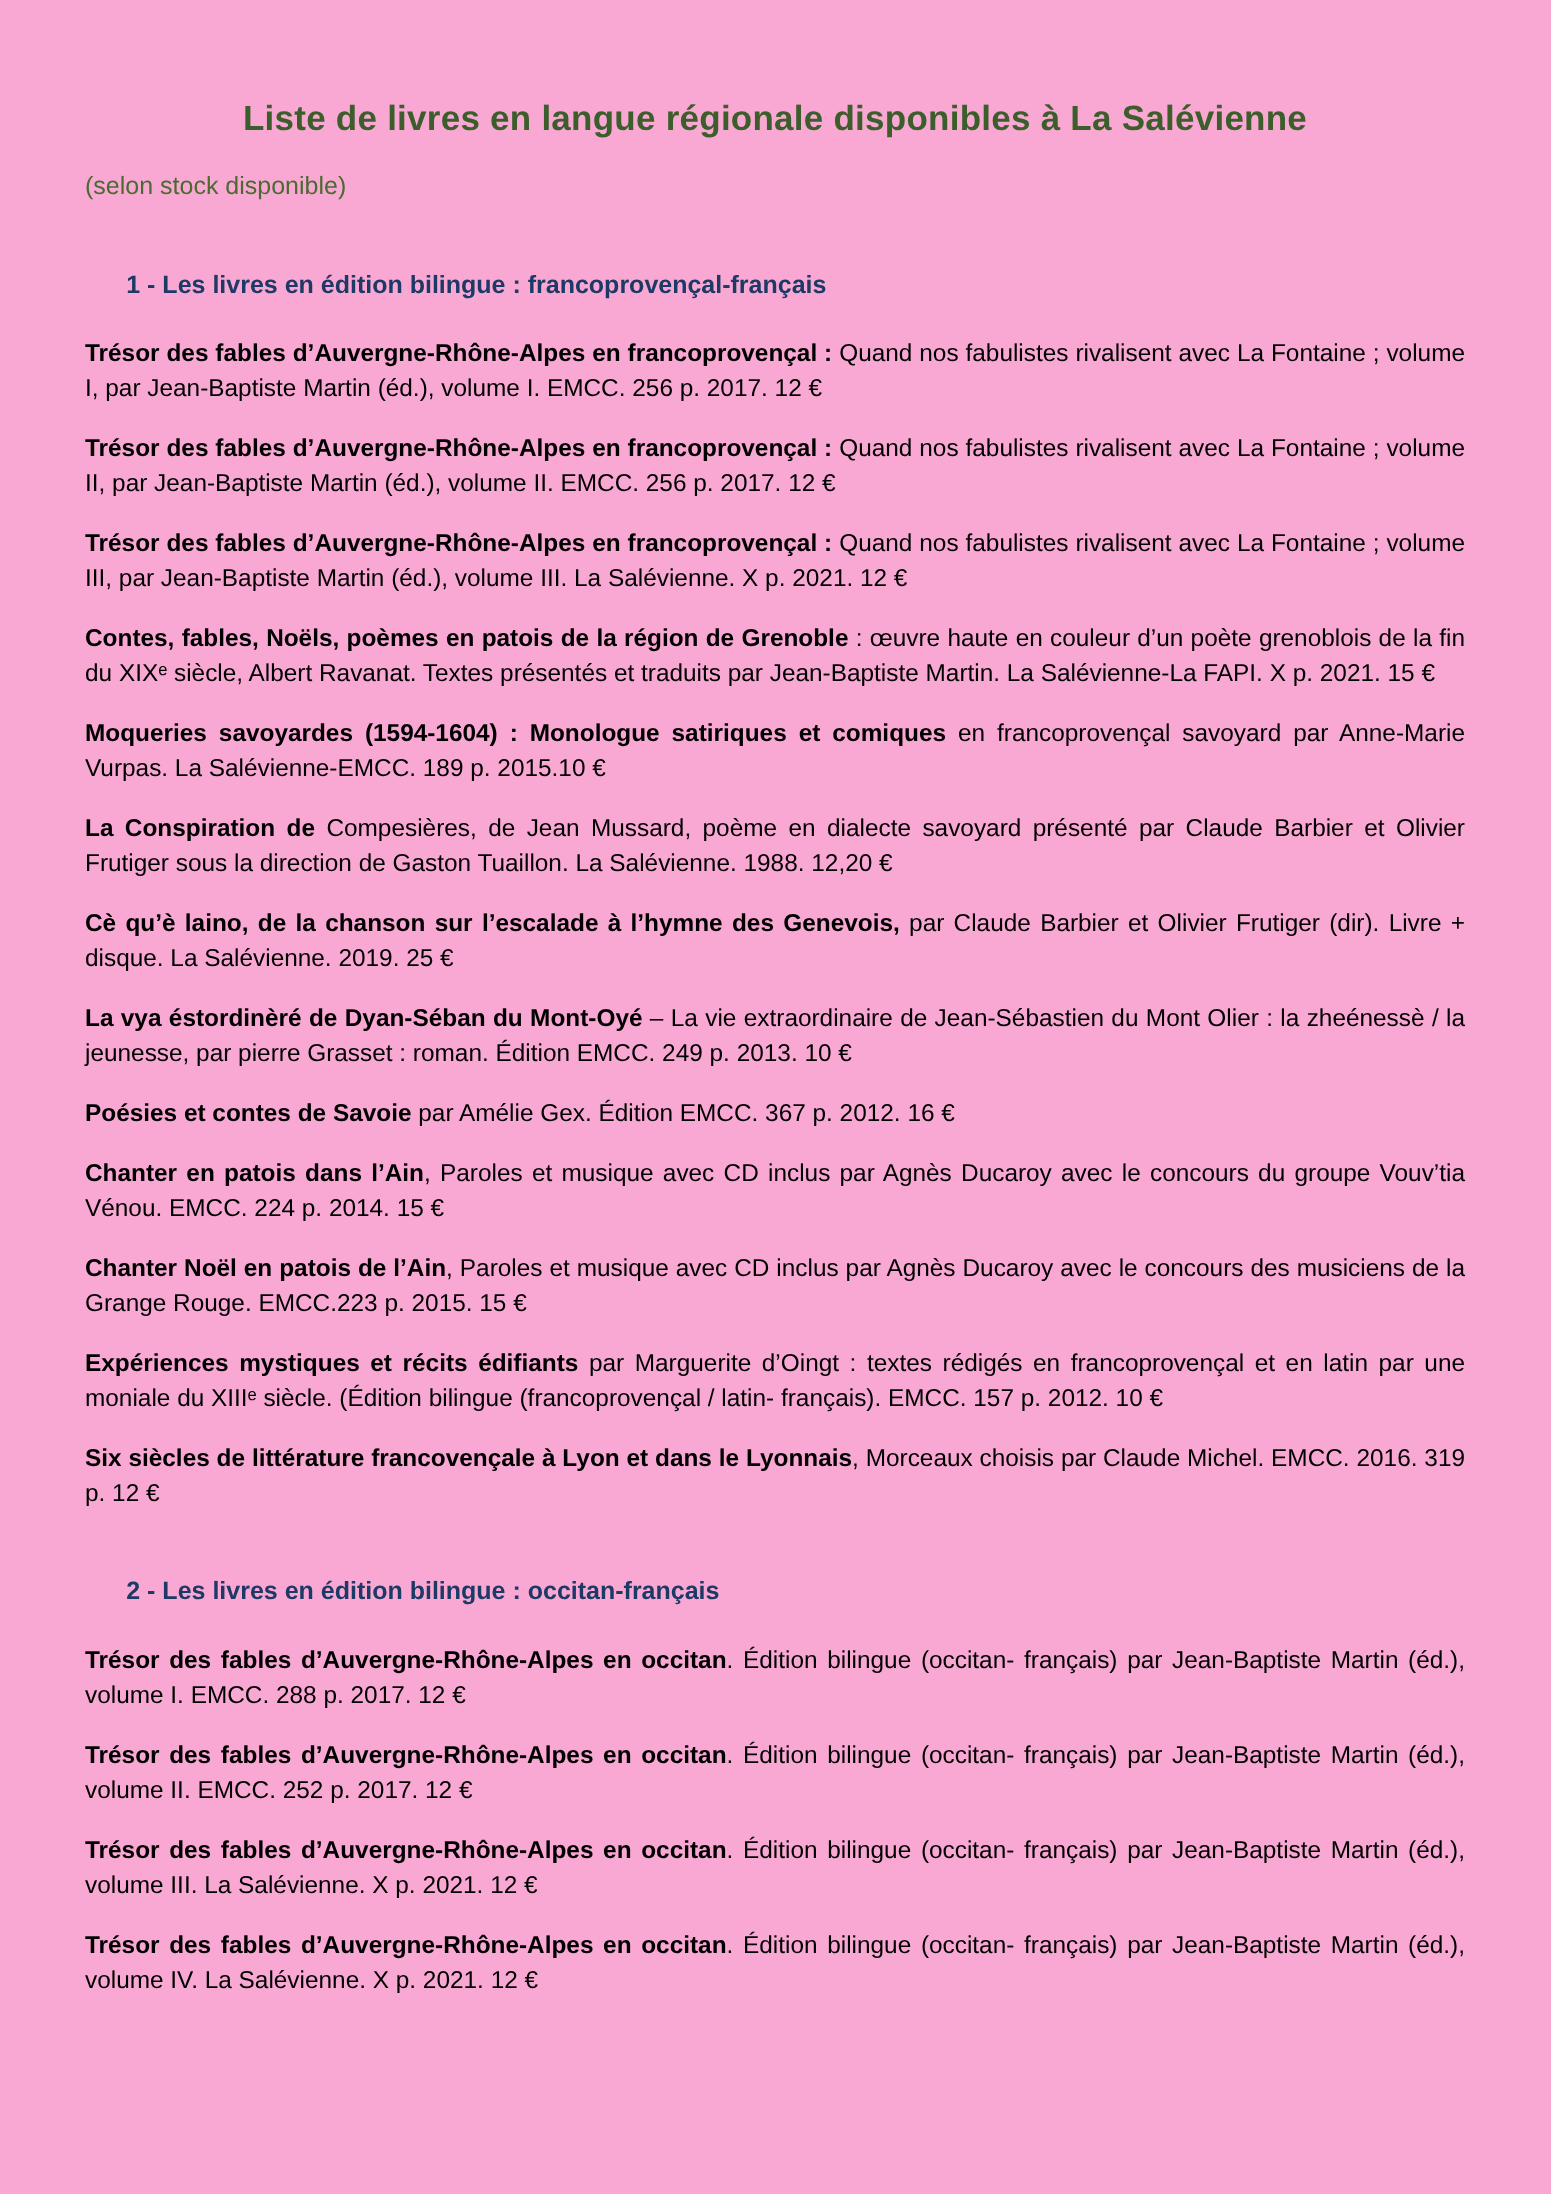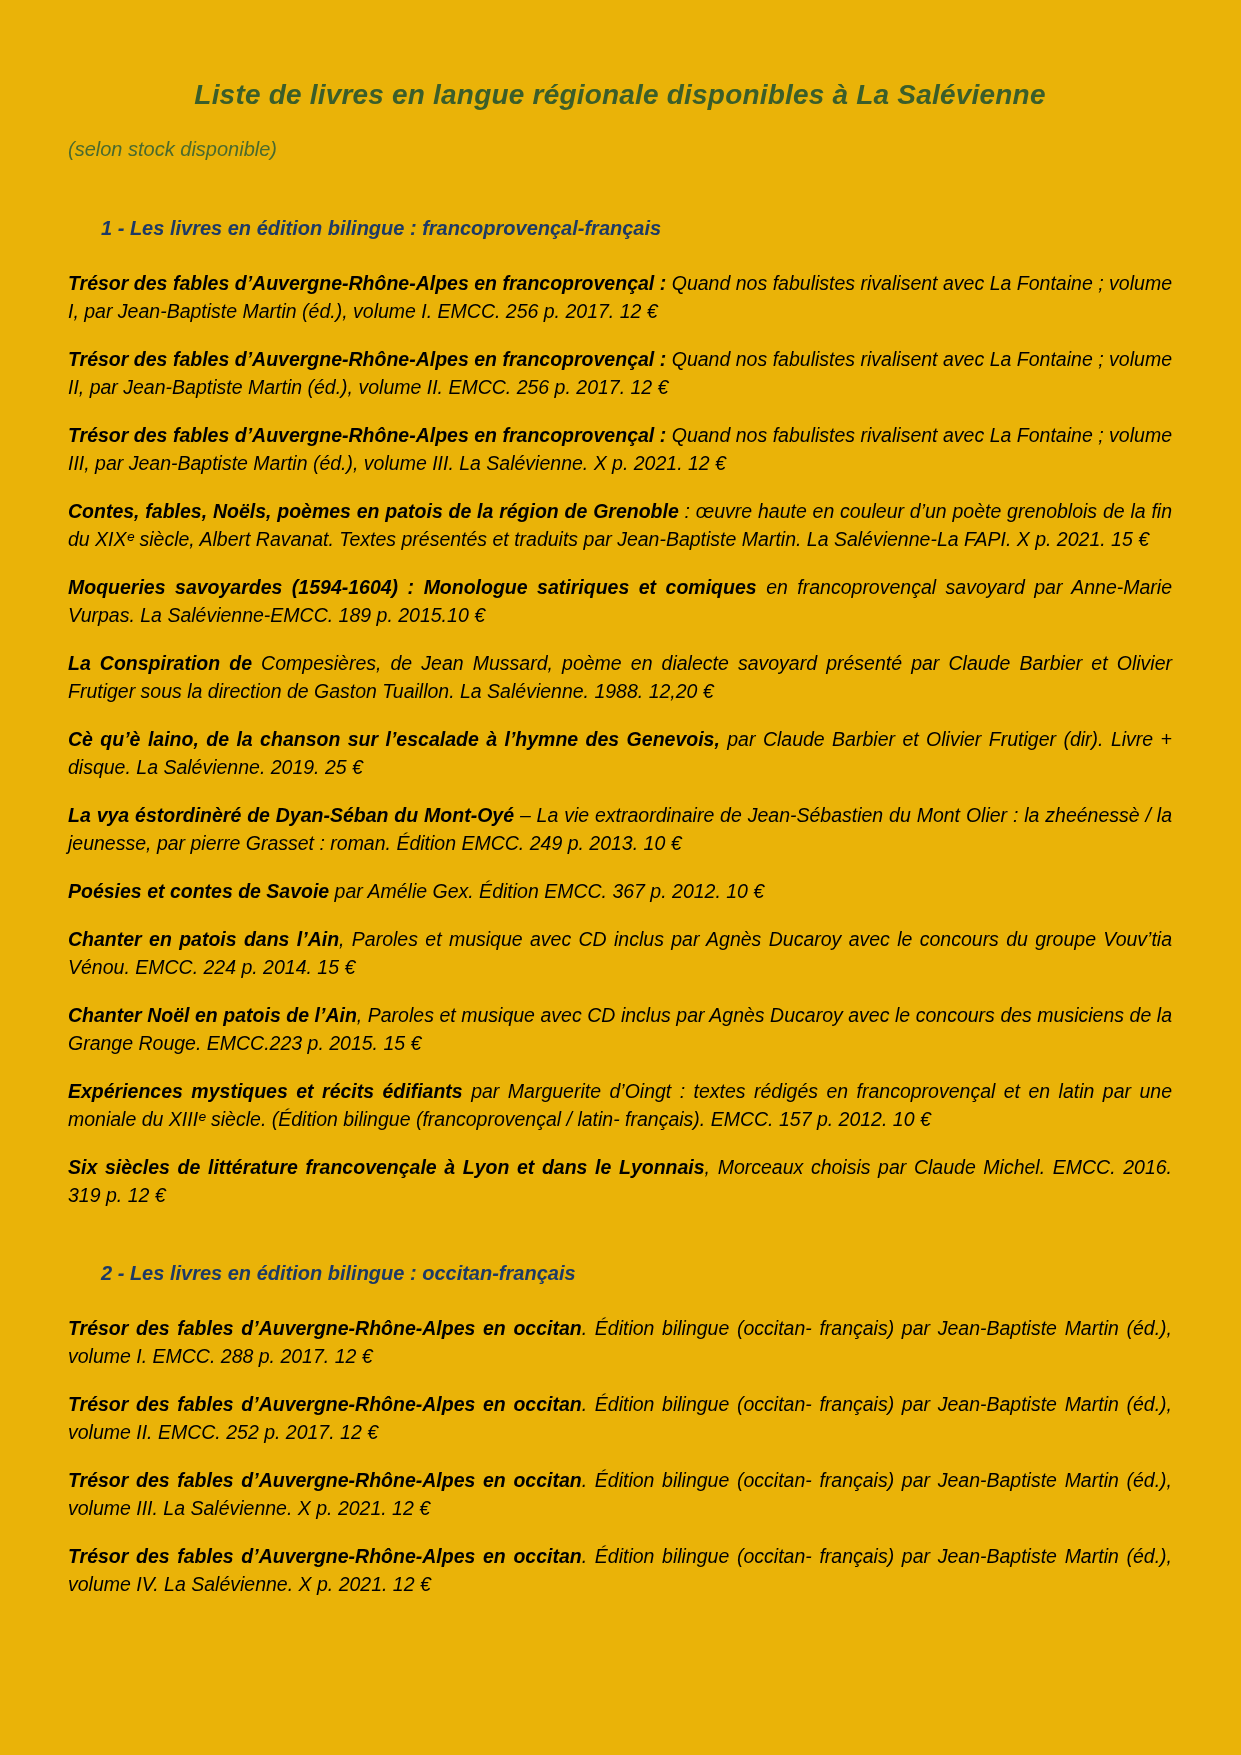--- a/index.html
+++ b/index.html
@@ -4,27 +4,26 @@
 <style>
   html, body {
     margin: 0;
     padding: 0;
     background: #ffffff;
   }
   .page {
     position: relative;
     width: 1241px;
     height: 1755px;
-    background: #eab308;
+    background: #f9a8d4;
     box-sizing: border-box;
     padding: 78px 69px 0 68px;
     font-family: "Liberation Sans", "DejaVu Sans", sans-serif;
     color: #000000;
     overflow: hidden;
-    font-style: italic;
   }
   .doc-title {
     margin: 0;
     font-size: 28px;
     line-height: 1.2;
     font-weight: bold;
     text-align: center;
     color: var(--title-green, #3b5e2a);
     letter-spacing: 0.2px;
   }
@@ -70,21 +69,21 @@
     <h2 class="section-heading">1 - Les livres en édition bilingue : francoprovençal-français</h2>
 
     <p class="book-item"><strong>Trésor des fables d’Auvergne-Rhône-Alpes en francoprovençal :</strong><span> Quand nos fabulistes rivalisent avec La Fontaine ; volume I, par Jean-Baptiste Martin (éd.), volume I. EMCC. 256 p. 2017. 12 €</span></p>
     <p class="book-item"><strong>Trésor des fables d’Auvergne-Rhône-Alpes en francoprovençal :</strong><span> Quand nos fabulistes rivalisent avec La Fontaine ; volume II, par Jean-Baptiste Martin (éd.), volume II. EMCC. 256 p. 2017. 12 €</span></p>
     <p class="book-item"><strong>Trésor des fables d’Auvergne-Rhône-Alpes en francoprovençal :</strong><span> Quand nos fabulistes rivalisent avec La Fontaine ; volume III, par Jean-Baptiste Martin (éd.), volume III. La Salévienne. X p. 2021. 12 €</span></p>
     <p class="book-item"><strong>Contes, fables, Noëls, poèmes en patois de la région de Grenoble</strong><span> : œuvre haute en couleur d’un poète grenoblois de la fin du XIXᵉ siècle, Albert Ravanat. Textes présentés et traduits par Jean-Baptiste Martin. La Salévienne-La FAPI. X p. 2021. 15 €</span></p>
     <p class="book-item"><strong>Moqueries savoyardes (1594-1604) : Monologue satiriques et comiques</strong><span> en francoprovençal savoyard par Anne-Marie Vurpas. La Salévienne-EMCC. 189 p. 2015.10 €</span></p>
     <p class="book-item"><strong>La Conspiration de</strong><span> Compesières, de Jean Mussard, poème en dialecte savoyard présenté par Claude Barbier et Olivier Frutiger sous la direction de Gaston Tuaillon. La Salévienne. 1988. 12,20 €</span></p>
     <p class="book-item"><strong>Cè qu’è laino, de la chanson sur l’escalade à l’hymne des Genevois,</strong><span> par Claude Barbier et Olivier Frutiger (dir). Livre + disque. La Salévienne. 2019. 25 €</span></p>
     <p class="book-item"><strong>La vya éstordinèré de Dyan-Séban du Mont-Oyé</strong><span> – La vie extraordinaire de Jean-Sébastien du Mont Olier : la zheénessè / la jeunesse, par pierre Grasset : roman. Édition EMCC. 249 p. 2013. 10 €</span></p>
-    <p class="book-item"><strong>Poésies et contes de Savoie</strong><span> par Amélie Gex. Édition EMCC. 367 p. 2012. 10 €</span></p>
+    <p class="book-item"><strong>Poésies et contes de Savoie</strong><span> par Amélie Gex. Édition EMCC. 367 p. 2012. 16 €</span></p>
     <p class="book-item"><strong>Chanter en patois dans l’Ain</strong><span>, Paroles et musique avec CD inclus par Agnès Ducaroy avec le concours du groupe Vouv’tia Vénou. EMCC. 224 p. 2014. 15 €</span></p>
     <p class="book-item"><strong>Chanter Noël en patois de l’Ain</strong><span>, Paroles et musique avec CD inclus par Agnès Ducaroy avec le concours des musiciens de la Grange Rouge. EMCC.223 p. 2015. 15 €</span></p>
     <p class="book-item"><strong>Expériences mystiques et récits édifiants</strong><span> par Marguerite d’Oingt : textes rédigés en francoprovençal et en latin par une moniale du XIIIᵉ siècle. (Édition bilingue (francoprovençal / latin- français). EMCC. 157 p. 2012. 10 €</span></p>
     <p class="book-item"><strong>Six siècles de littérature francovençale à Lyon et dans le Lyonnais</strong><span>, Morceaux choisis par Claude Michel. EMCC. 2016. 319 p. 12 €</span></p>
   </div>
 
   <div>
     <h2 class="section-heading second">2 - Les livres en édition bilingue : occitan-français</h2>
 
     <p class="book-item"><strong>Trésor des fables d’Auvergne-Rhône-Alpes en occitan</strong><span>. Édition bilingue (occitan- français) par Jean-Baptiste Martin (éd.), volume I. EMCC. 288 p. 2017. 12 €</span></p>

